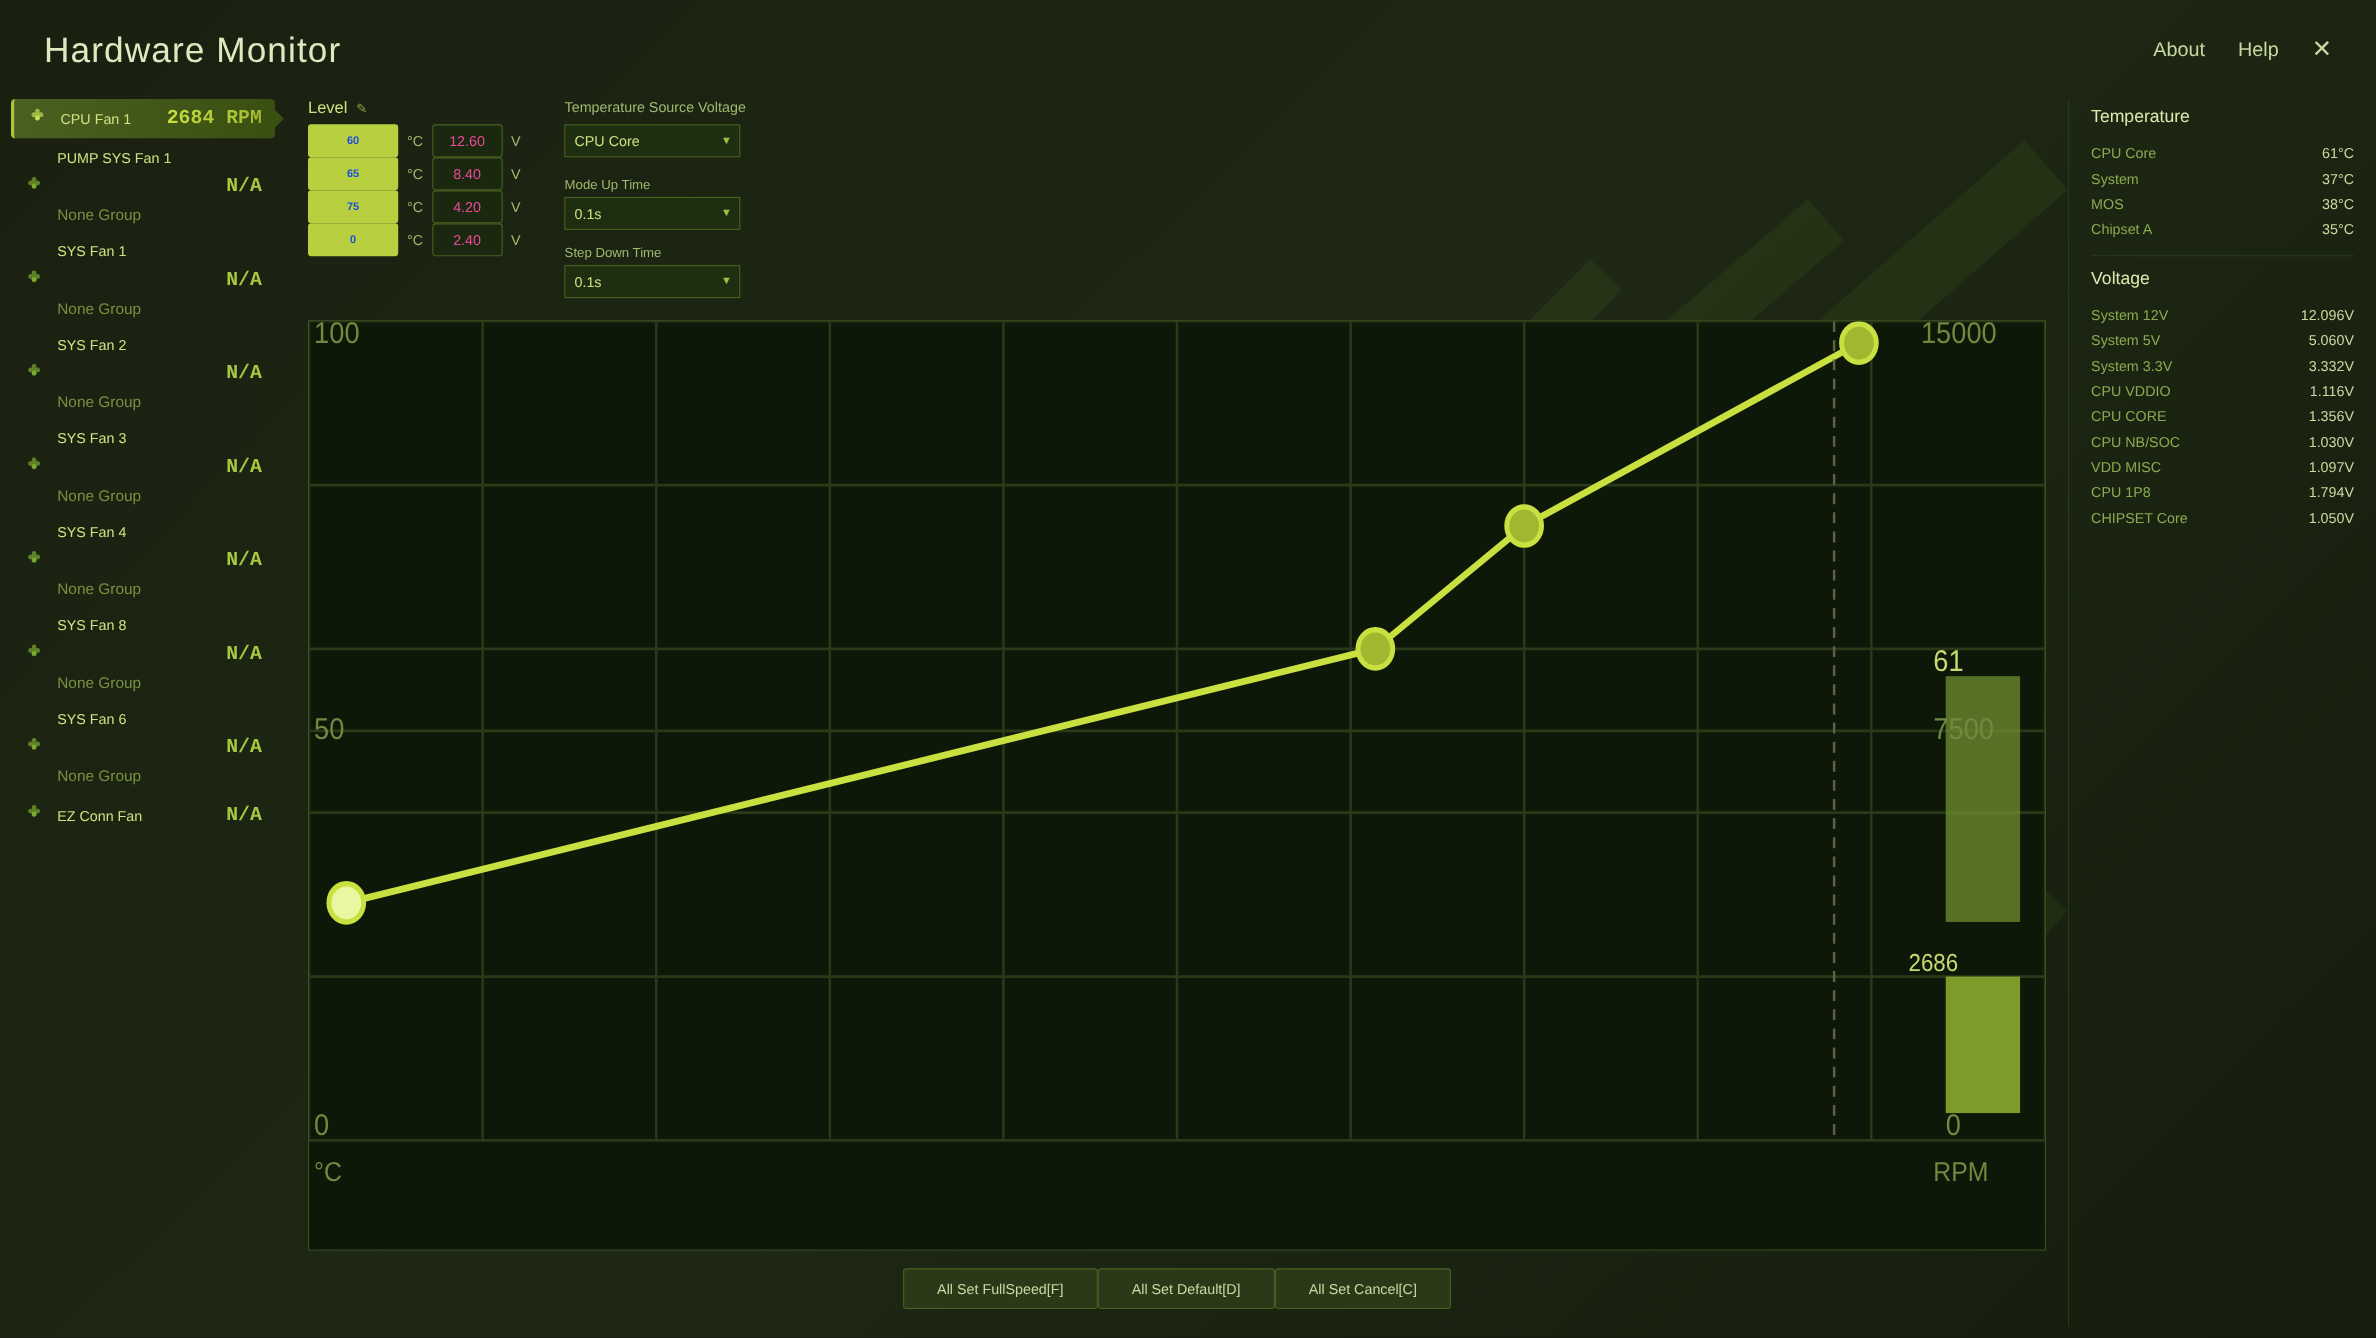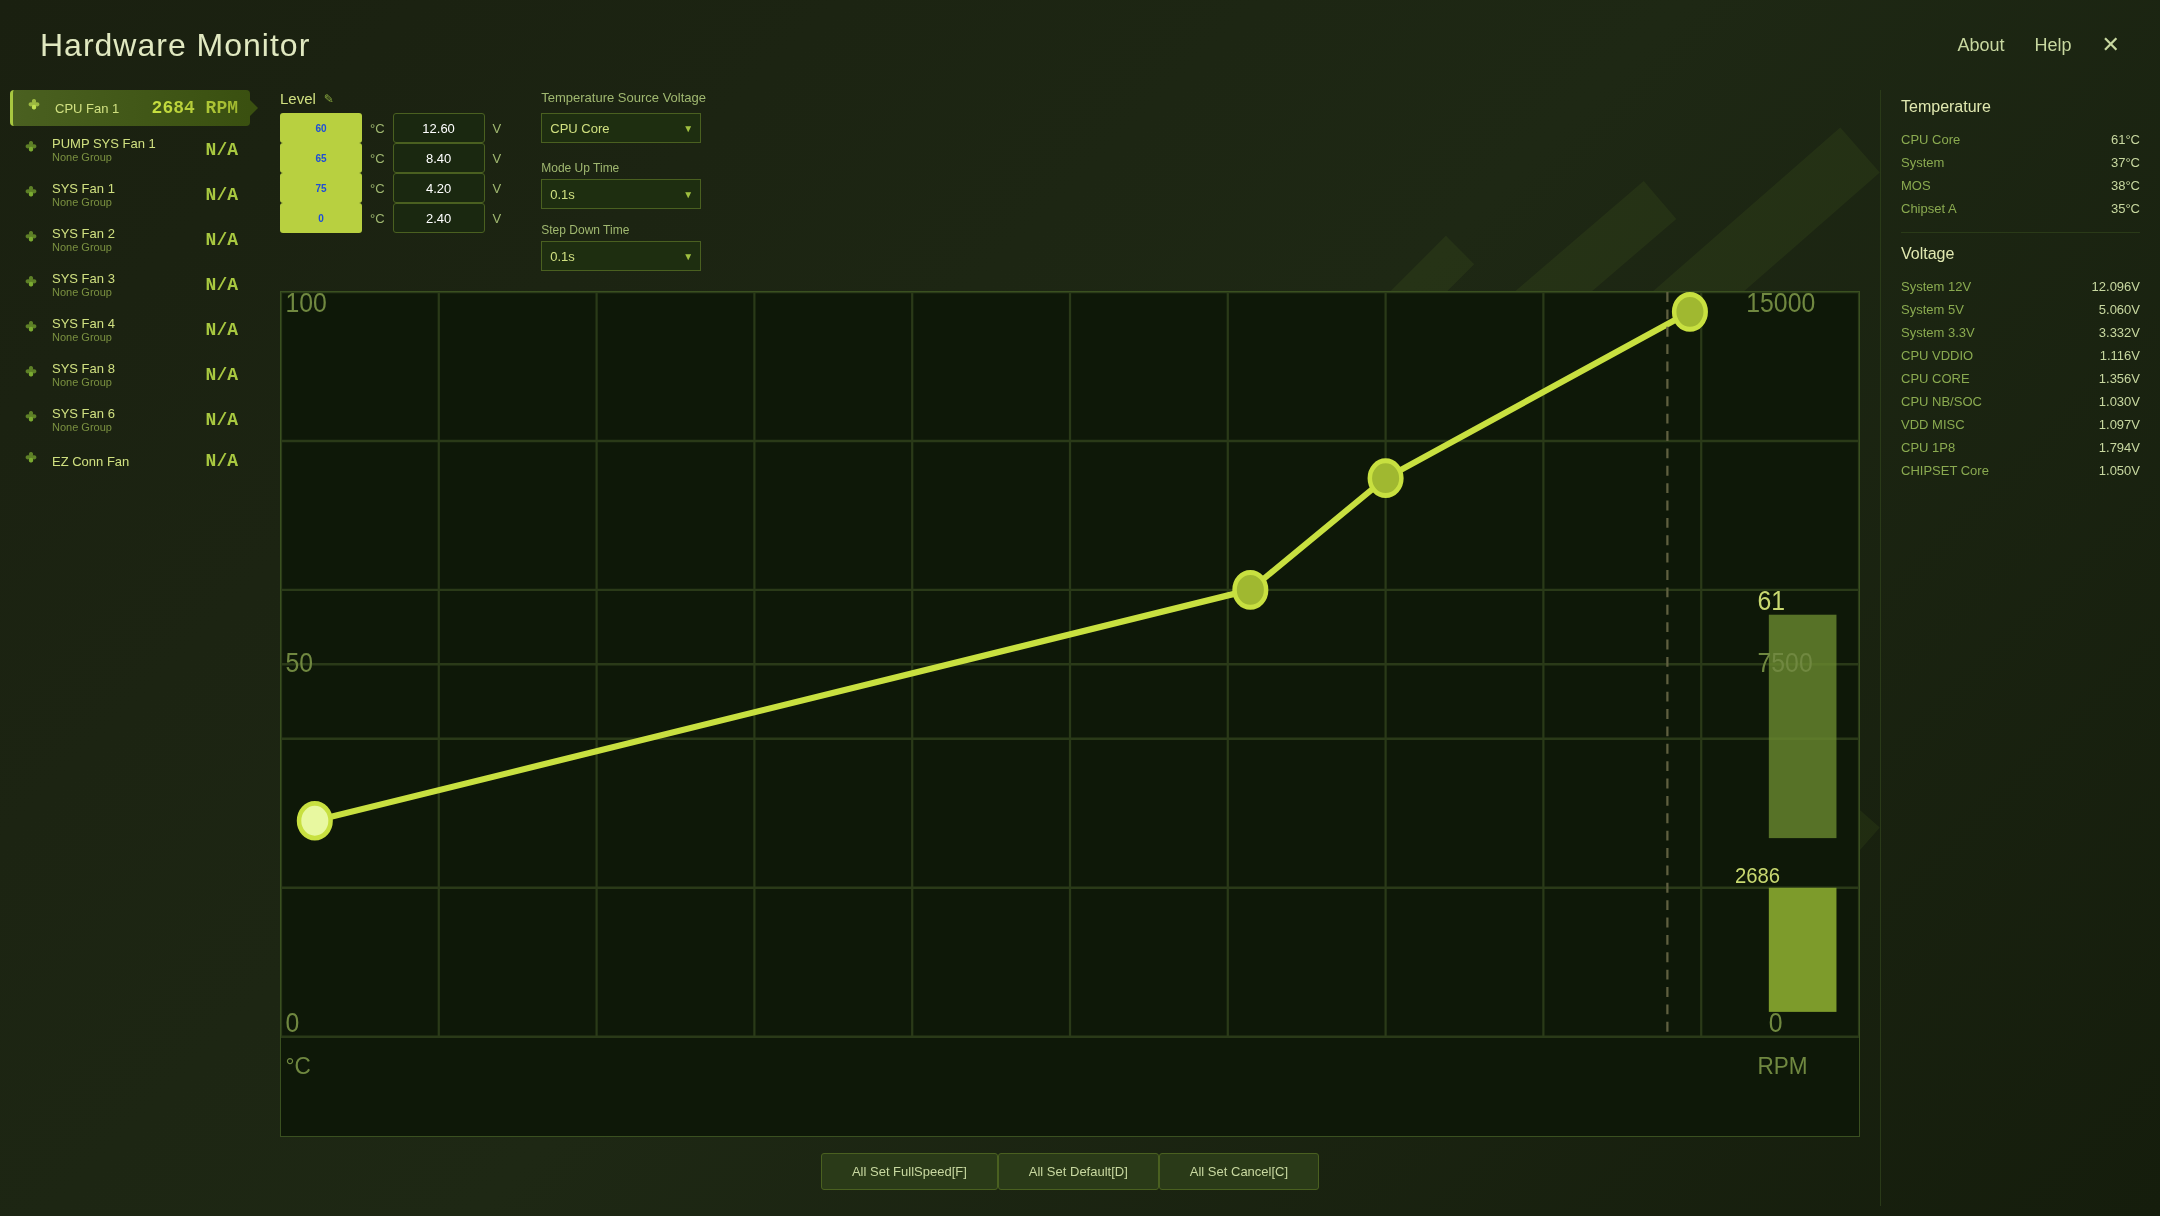--- a/index.html
+++ b/index.html
@@ -108,22 +108,23 @@
       height: 18px;
     }
     .fan-info {
       flex: 1;
     }
     .fan-name {
       font-size: 13px;
       color: #d0e080;
     }
     .fan-group {
-      font-size: 11px;
+      font-size: 14px;
       color: #7a9040;
+      margin-top: 36px;
     }
     .fan-rpm {
       font-size: 18px;
       color: #a8c840;
       font-weight: bold;
       font-family: Liberation Mono, monospace;
     }
     .fan-rpm.active-rpm {
       background: linear-gradient(90deg, #c8e040, #a0b830);
       -webkit-background-clip: text;
@@ -229,27 +230,27 @@
       text-align: center;
       color: #1d4ed8;
       font-size: 10px;
       font-weight: bold;
     }
     .level-unit {
       color: #a0b870;
       font-size: 13px;
     }
     .level-input-v {
-      width: 92px;
+      width: 64px;
       height: 30px;
       background: #1a2810;
       border: 1px solid #4a6020;
       border-radius: 3px;
       text-align: center;
-      color: #ffffff;
+      color: #ec4899;
       font-size: 13px;
     }
     
     .temp-source-section {
       display: flex;
       flex-direction: column;
       gap: 8px;
     }
     .temp-source-label {
       color: #a0b870;

